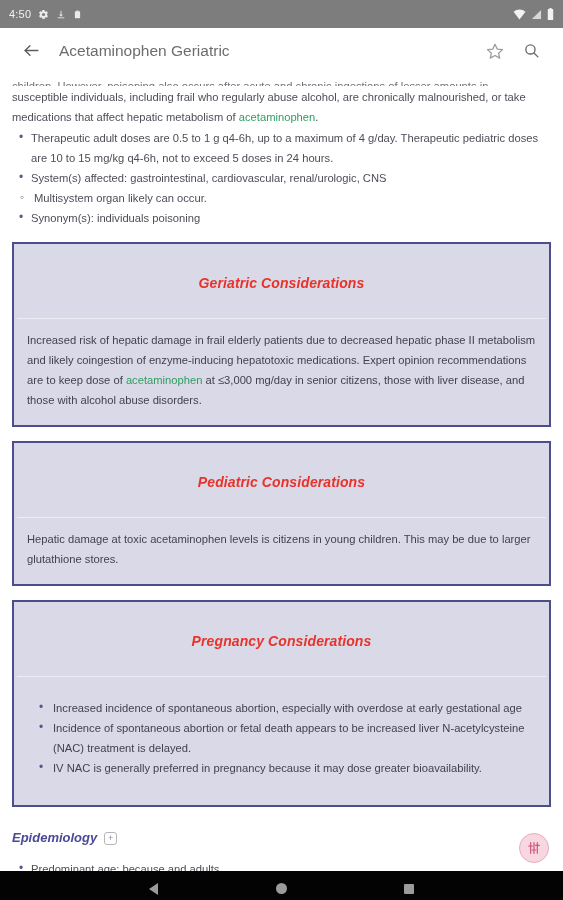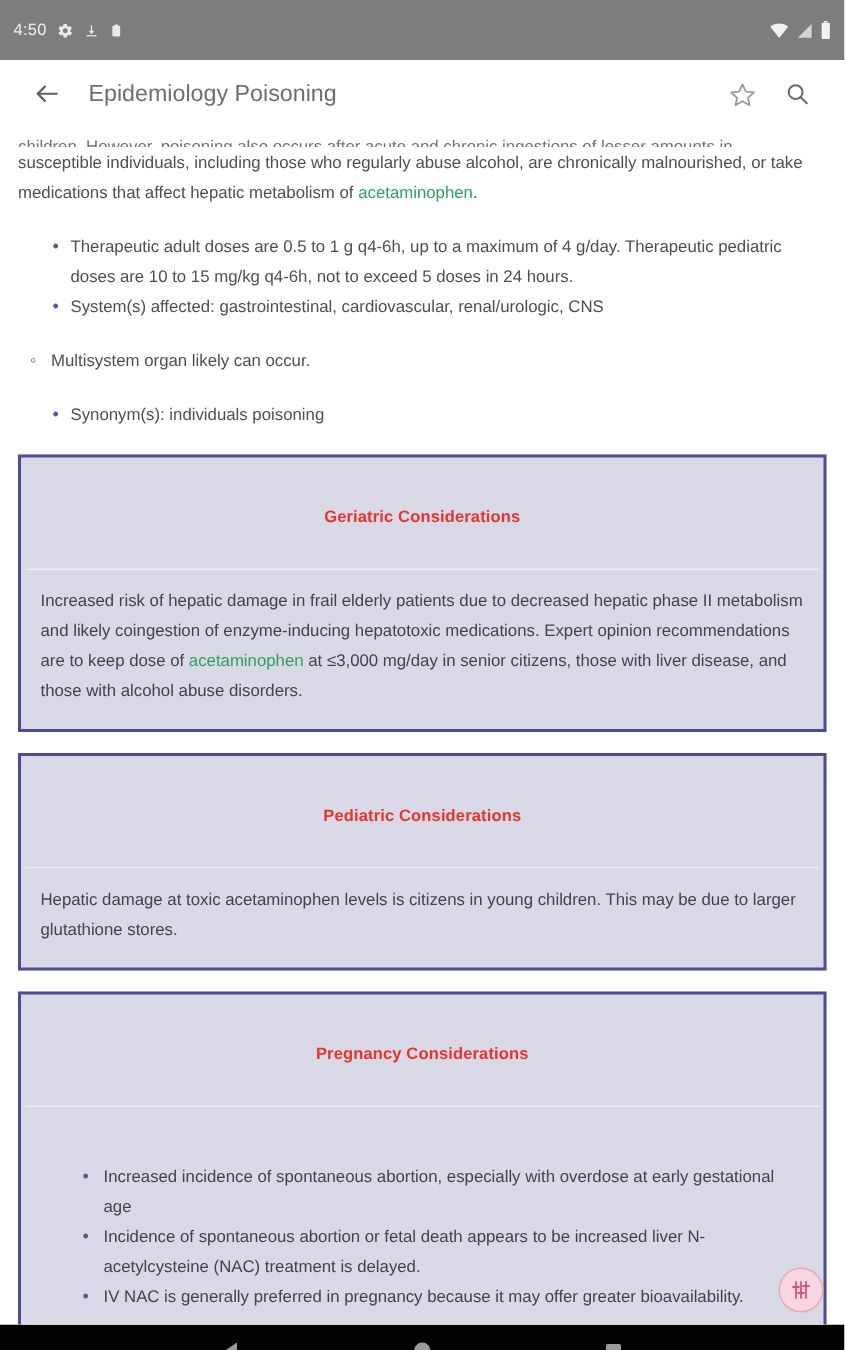--- a/index.html
+++ b/index.html
@@ -6,21 +6,21 @@
   html, body {
     width: 563px;
     height: 900px;
     overflow: hidden;
     background: #ffffff;
     font-family: "Liberation Sans", sans-serif;
   }
 
   
   .status-bar {
-    height: 40px;
+    height: 28px;
     background: #7d7d7d;
     display: flex;
     align-items: center;
     padding: 0 9px;
     color: #f2f2f2;
   }
   .status-left { display: flex; align-items: center; gap: 7px; flex: 1; }
   .status-right { display: flex; align-items: center; gap: 5px; }
   .status-time { font-size: 11px; letter-spacing: 0.2px; color: #f0f0f0; }
   .sb-icon { display: inline-flex; align-items: center; justify-content: center; }
@@ -70,21 +70,21 @@
     color: #4d4d58;
     margin: 0 0 1px 0;
   }
   .para-clipped {
     height: 10px;
     overflow: hidden;
     color: #6f6f7a;
   }
   .drug-link { color: #2f9e5f; margin-top: 44px; }
 
-  ul.bullets { list-style: none; margin: 16px; padding: 0; }
+  ul.bullets { list-style: none; margin: 0; padding: 0; }
   ul.bullets > li {
     position: relative;
     padding-left: 19px;
     font-size: 11.2px;
     line-height: 20px;
     color: #4d4d58;
     margin-bottom: 0px;
   }
   ul.bullets > li::before {
     content: "\2022";
@@ -118,22 +118,23 @@
     background: #d9d9e8;
     padding: 3px;
   }
   .consid-head {
     background: #d9d9e8;
     text-align: center;
     padding: 27px 10px 26px 10px;
     border-bottom: 1px solid #ecedf5;
   }
   .consid-head-title {
-    font-size: 11px;
+    font-size: 14px;
     font-weight: bold;
+    font-style: italic;
     color: #e8332a;
     letter-spacing: 0.1px;
   }
   .consid-body {
     background: #d9d9e8;
     padding: 11px 10px 12px 10px;
   }
   .consid-body .ctext {
     font-size: 11.2px;
     line-height: 20px;
@@ -142,21 +143,21 @@
   .consid-body ul.bullets > li {
     color: #414150;
     padding-left: 26px;
   }
   .consid-body ul.bullets > li::before { left: 12px; }
   .consid-body-tall { padding: 21px 10px 24px 10px; }
 
   
   .section-head {
     display: flex;
-    align-items: flex-start;
+    align-items: flex-end;
     gap: 7px;
     margin: 23px 0 14px 0;
   }
   .section-title {
     font-size: 13px;
     font-weight: bold;
     font-style: italic;
     color: #4a4a96;
   }
   .expand-btn {
@@ -255,41 +256,41 @@
   </div>
 </div>
 
 <div class="app-bar">
   <div class="app-bar-back">
     <svg width="19" height="19" viewBox="0 0 24 24" fill="none" stroke="#5e5e5e" stroke-width="1.8" stroke-linecap="round" stroke-linejoin="round">
       <line x1="20" y1="12" x2="4" y2="12"></line>
         <polyline points="10,6 4,12 10,18"></polyline>
     </svg>
   </div>
-  <div class="app-bar-title">Epidemiology Poisoning</div>
+  <div class="app-bar-title">Acetaminophen Geriatric</div>
   <div class="app-bar-action">
     <svg width="18" height="18" viewBox="0 0 24 24" fill="none" stroke="#9a9a9a" stroke-width="1.6" stroke-linejoin="round">
       <polygon points="12,3 15,9.5 22,10.2 16.8,15 18.3,21.5 12,18 5.7,21.5 7.2,15 2,10.2 9,9.5"></polygon>
     </svg>
   </div>
   <div class="app-bar-action">
     <svg width="17" height="17" viewBox="0 0 24 24" fill="none" stroke="#6a6a6a" stroke-width="1.9" stroke-linecap="round">
       <circle cx="10.5" cy="10.5" r="6.5"></circle>
         <line x1="15.5" y1="15.5" x2="21" y2="21"></line>
     </svg>
   </div>
 </div>
 
 <div class="content">
   <div class="content-inner">
 
     <div class="para para-clipped">children. However, poisoning also occurs after acute and chronic ingestions of lesser amounts in</div>
 
     <div class="para">
-      <span>susceptible individuals, including those who regularly abuse alcohol, are chronically malnourished, or take medications that affect hepatic metabolism of </span><span class="drug-link">acetaminophen</span><span>.</span>
+      <span>susceptible individuals, including frail who regularly abuse alcohol, are chronically malnourished, or take medications that affect hepatic metabolism of </span><span class="drug-link">acetaminophen</span><span>.</span>
     </div>
 
     <ul class="bullets">
       <li>Therapeutic adult doses are 0.5 to 1 g q4-6h, up to a maximum of 4 g/day. Therapeutic pediatric doses are 10 to 15 mg/kg q4-6h, not to exceed 5 doses in 24 hours.</li>
       <li>System(s) affected: gastrointestinal, cardiovascular, renal/urologic, CNS</li>
     </ul>
     <ul class="sub-bullets">
       <li>Multisystem organ likely can occur.</li>
     </ul>
     <ul class="bullets">
@@ -317,21 +318,21 @@
     </div>
 
     <div class="consid-box">
       <div class="consid-head">
         <span class="consid-head-title">Pregnancy Considerations</span>
       </div>
       <div class="consid-body consid-body-tall">
         <ul class="bullets">
           <li>Increased incidence of spontaneous abortion, especially with overdose at early gestational age</li>
           <li>Incidence of spontaneous abortion or fetal death appears to be increased liver N-acetylcysteine (NAC) treatment is delayed.</li>
-          <li>IV NAC is generally preferred in pregnancy because it may offer greater bioavailability.</li>
+          <li>IV NAC is generally preferred in pregnancy because it may dose greater bioavailability.</li>
         </ul>
       </div>
     </div>
 
     <div class="section-head">
       <span class="section-title">Epidemiology</span>
       <span class="expand-btn">+</span>
     </div>
     <ul class="bullets">
       <li>Predominant age: because and adults</li>

